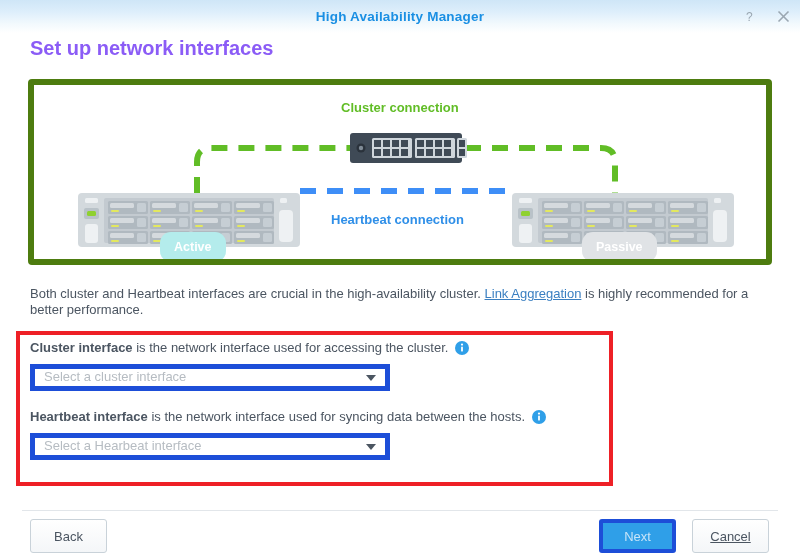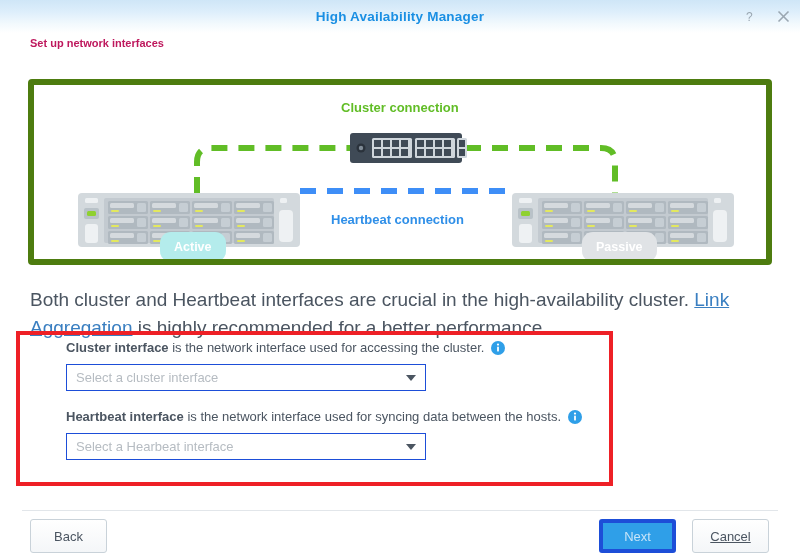--- a/index.html
+++ b/index.html
@@ -46,23 +46,23 @@
     font-size: 14px;
     line-height: 1;
     cursor: pointer;
   }
   .tb-btn svg { display: block; }
 
   
   .page-title {
     position: absolute;
     left: 30px; top: 37px;
-    font-size: 11px;
+    font-size: 20px;
     font-weight: bold;
-    color: #be185d;
+    color: #8b5cf6;
   }
 
   
   .diagram {
     position: absolute;
     left: 28px; top: 79px;
     width: 744px; height: 186px;
     border: 6px solid #4d7c0f;
     border-radius: 4px;
     background: #ffffff;
@@ -89,63 +89,62 @@
     white-space: nowrap;
   }
   .label-cluster   { left: 307px; top: 15px; color: #61bd26; }
   .label-heartbeat { left: 297px; top: 127px; color: #2f8fe8; }
 
   
   .desc {
     position: absolute;
     left: 30px; top: 286px;
     width: 734px;
-    font-size: 19px;
+    font-size: 13px;
     color: #4b5561;
-    line-height: 28px;
+    line-height: 16px;
   }
   .desc a {
     color: #3a7fc1;
     text-decoration: underline;
     cursor: pointer;
   }
 
   
   .redbox {
     position: absolute;
     left: 16px; top: 331px;
     width: 597px; height: 155px;
     border: 4px solid #ee2026;
     pointer-events: none;
   }
 
-  .form-area { position: absolute; left: 30px; top: 339px; width: 560px; margin-left: 36px; }
+  .form-area { position: absolute; left: 30px; top: 339px; width: 560px; }
   .field-label {
     font-size: 13px;
     color: #4b5561;
     display: flex;
     align-items: center;
     gap: 7px;
     margin-bottom: 7px;
     line-height: 18px;
   }
   .field-label b { font-weight: bold; }
   .info-icon {
     display: inline-block;
     width: 14px; height: 14px;
     flex: 0 0 14px;
     cursor: pointer;
   }
   .select {
     position: relative;
     width: 360px; height: 27px;
-    border: 1px solid #1d4ed8;
+    border: 5px solid #1d4ed8;
     background: #ffffff;
     display: flex;
-    align-items: center;
     padding: 0 28px 0 9px;
     font-size: 13px;
     color: #b6bcc2;
     cursor: pointer;
     margin-bottom: 17px;
   }
   .select .caret {
     position: absolute;
     right: 9px; top: 50%;
     transform: translateY(-50%);

